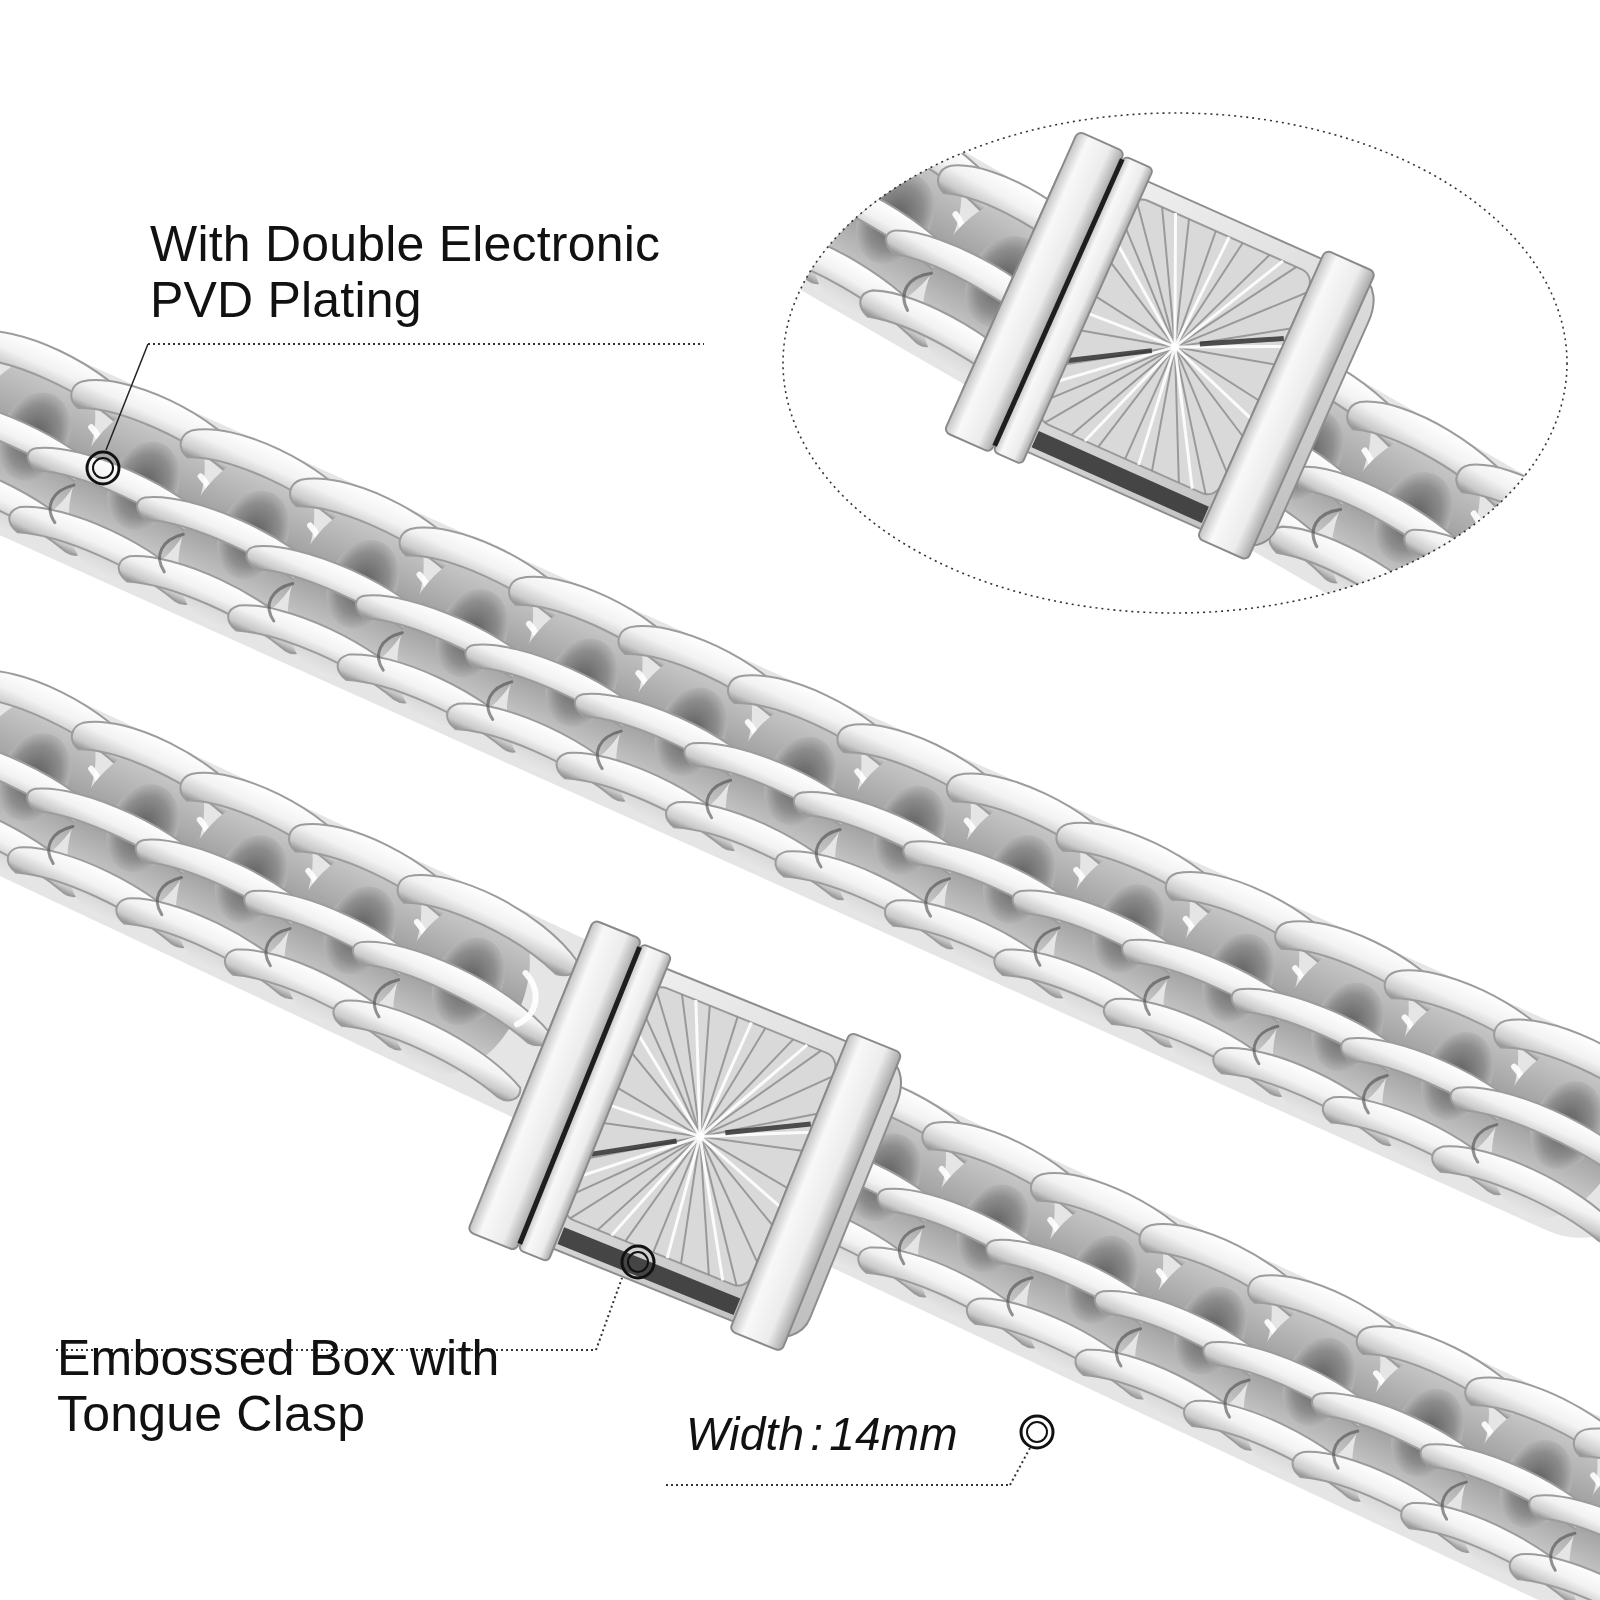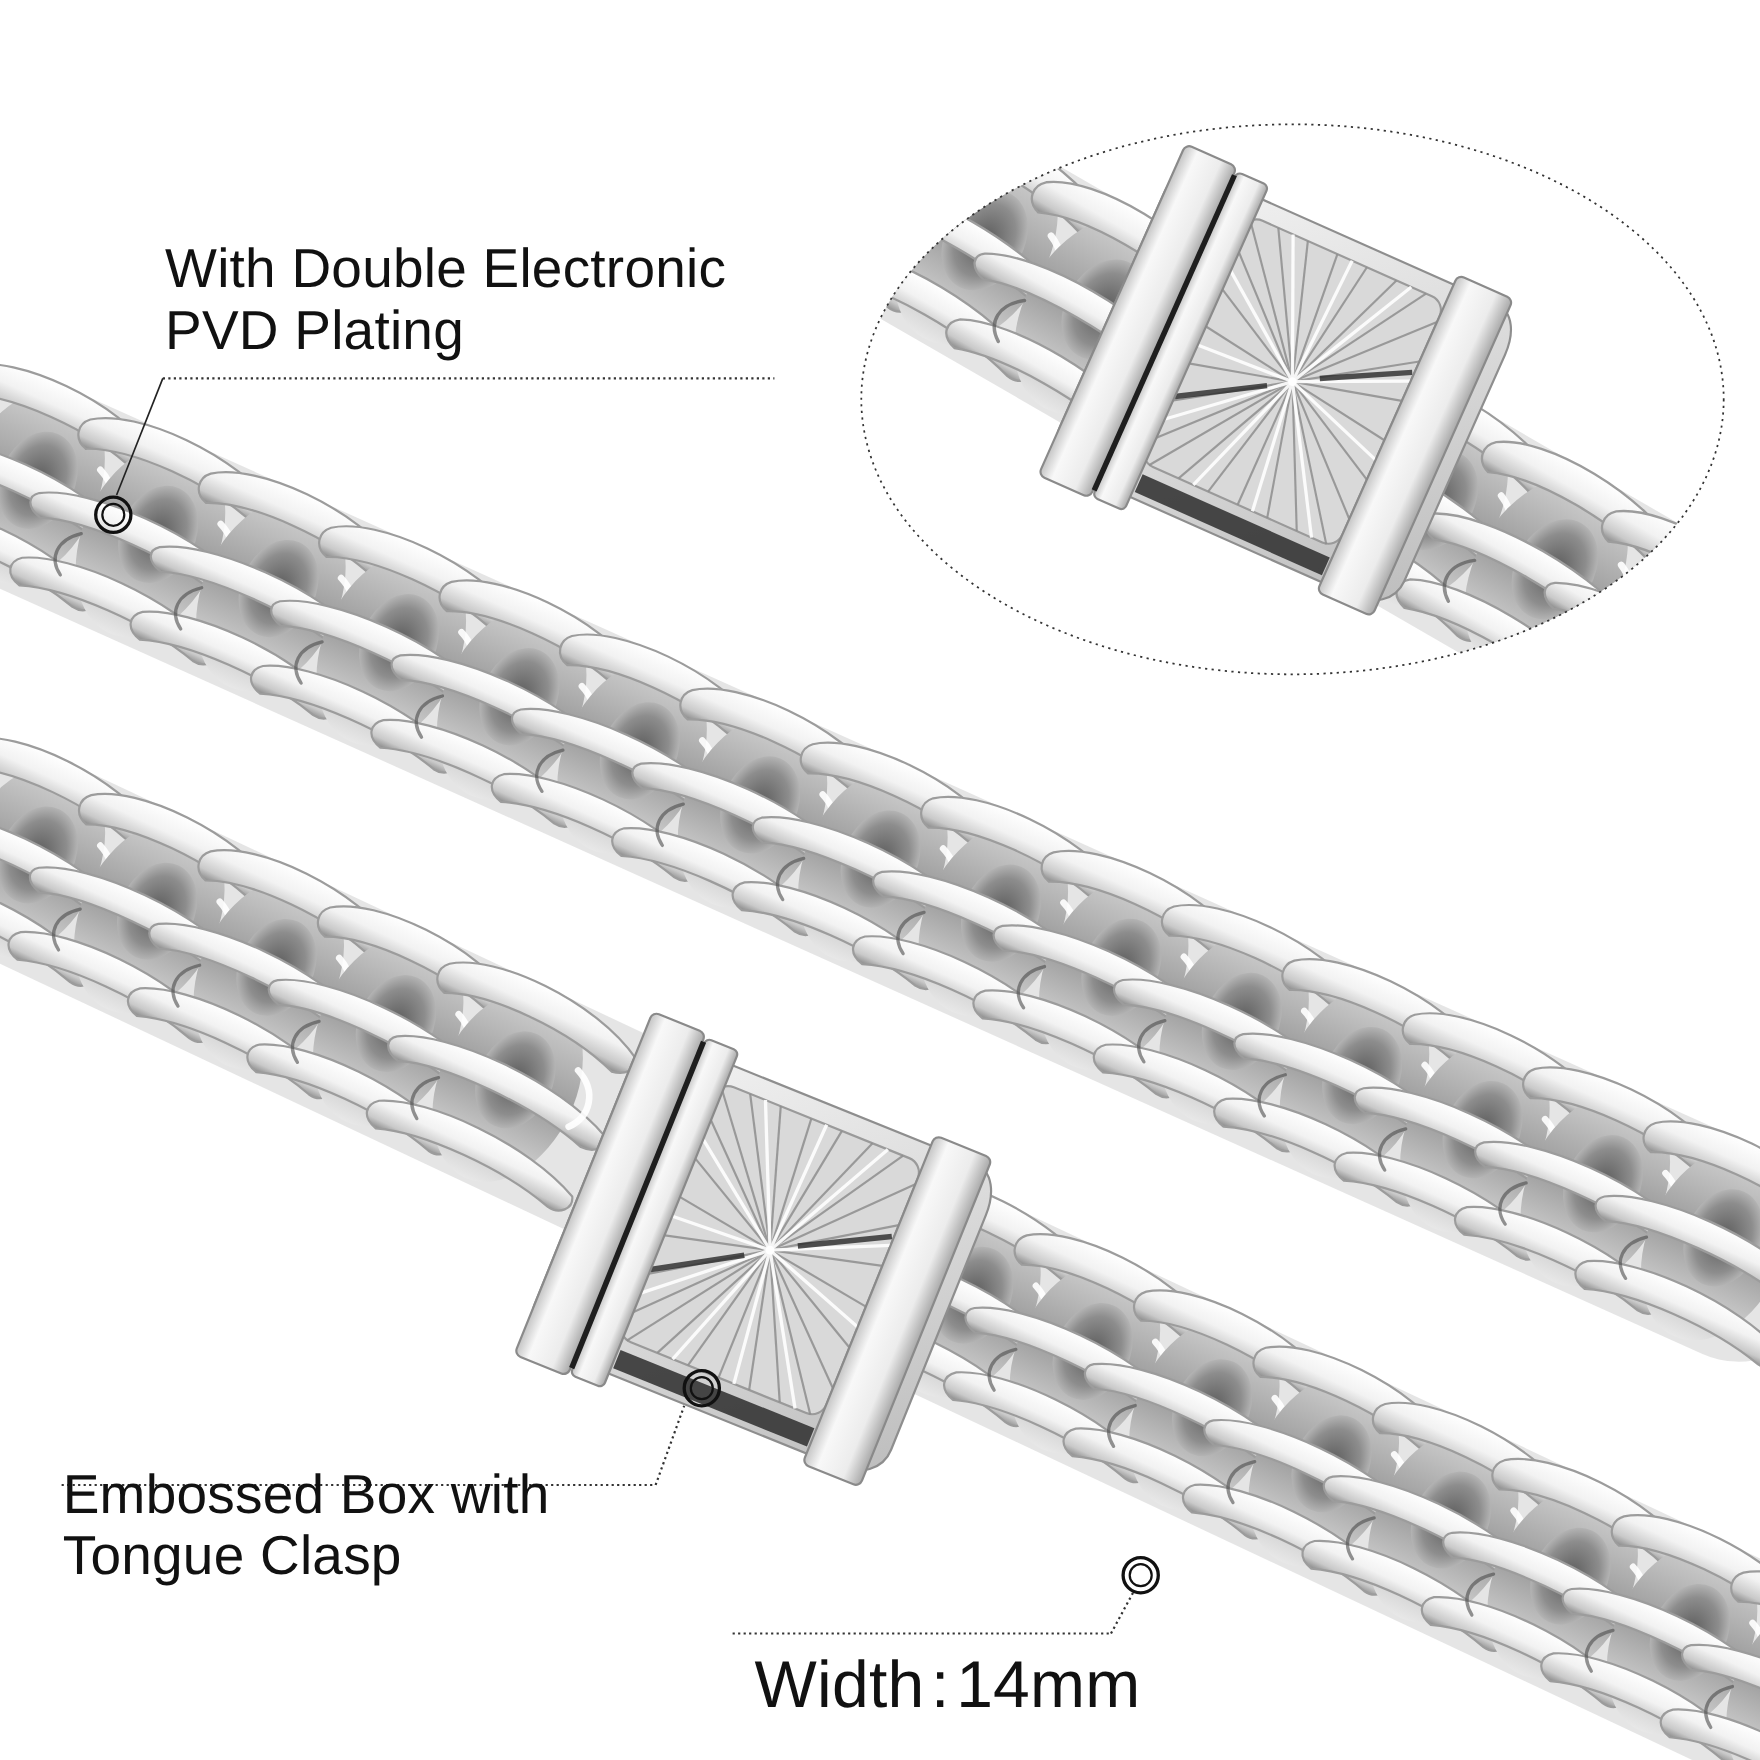--- a/index.html
+++ b/index.html
@@ -17,21 +17,21 @@
     color: #111111;
     font-family: "Liberation Sans", sans-serif;
     font-size: 50px;
     line-height: 56px;
     letter-spacing: 0.2px;
     white-space: nowrap;
   }
   .label .line { display: block; }
   #callout-plating-text { left: 150px; top: 216px; }
   #callout-clasp-text { left: 57px; top: 1330px; }
-  #callout-width-text { left: 686px; top: 1504px; font-size: 60px; }
+  #callout-width-text { left: 686px; top: 1406px; font-size: 46px; font-style: italic; }
   #callout-width-text .sep { margin: 0 6px; }
 </style>
 </head>
 <body>
 
 <div class="stage">
 
   <svg class="art" viewBox="0 0 1600 1600" xmlns="http://www.w3.org/2000/svg">
     <defs>
       <linearGradient id="linkFace" x1="0" y1="0" x2="0" y2="1">

